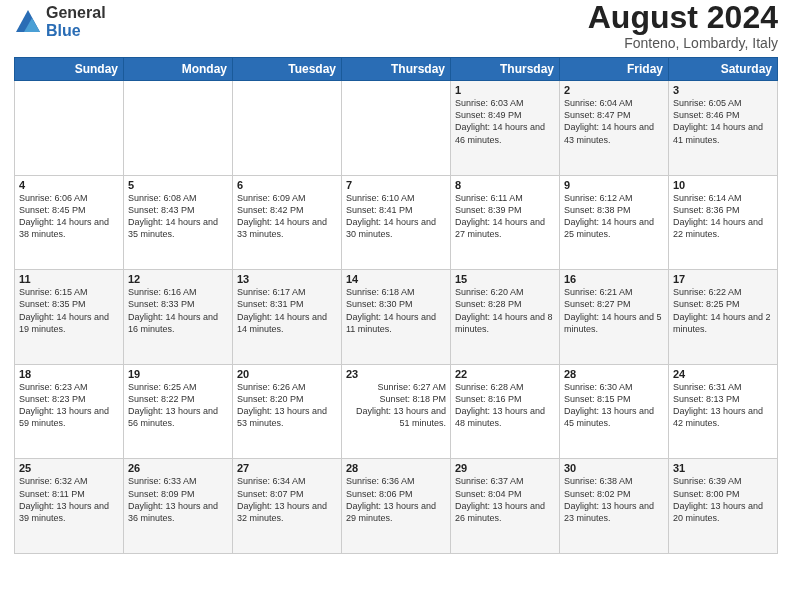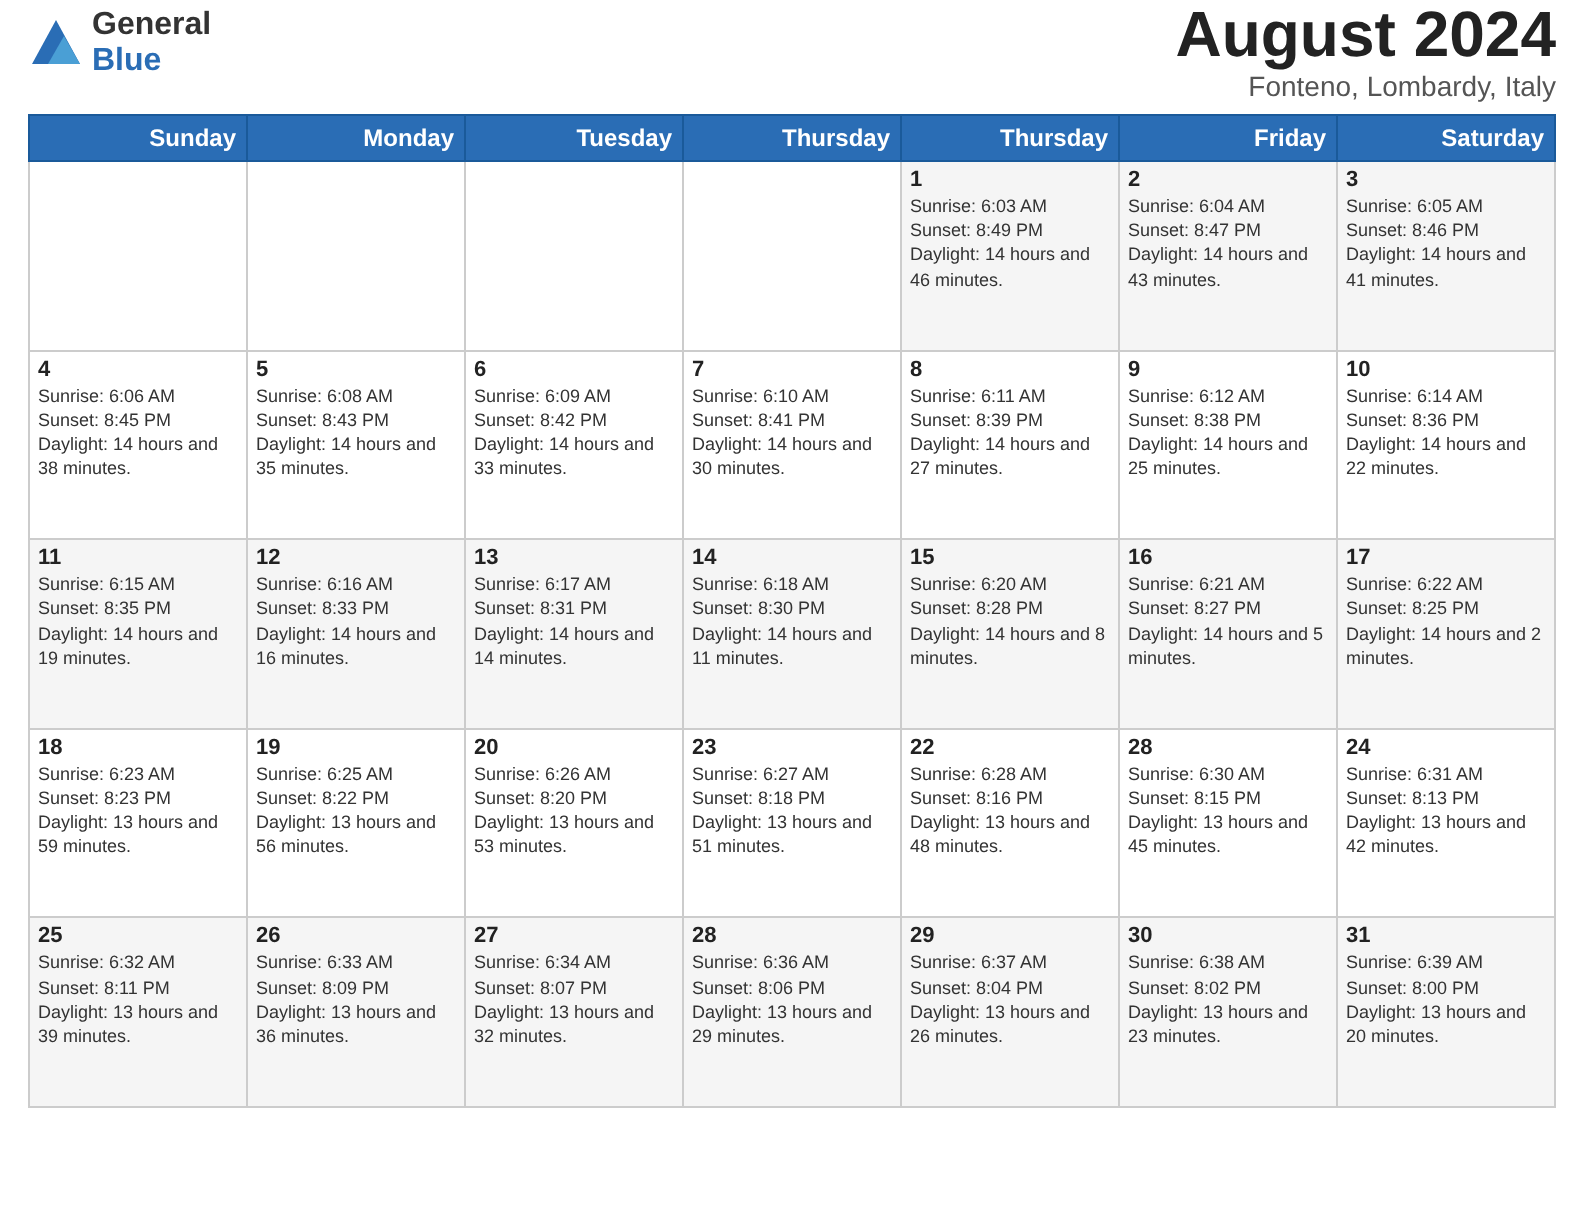--- a/index.html
+++ b/index.html
@@ -267,21 +267,21 @@
 Daylight: 13 hours and 56 minutes.</div>
           </td>
           <td>
             <span class="day-number">20</span>
             <div class="day-info" style="white-space: pre-line;">Sunrise: 6:26 AM
 Sunset: 8:20 PM
 Daylight: 13 hours and 53 minutes.</div>
           </td>
           <td>
             <span class="day-number">23</span>
-            <div class="day-info" style="white-space: pre-line;">Sunrise: 6:27 AM
+            <div class="day-info" style="white-space: pre-line; text-align: right;">Sunrise: 6:27 AM
 Sunset: 8:18 PM
 Daylight: 13 hours and 51 minutes.</div>
           </td>
           <td>
             <span class="day-number">22</span>
             <div class="day-info" style="white-space: pre-line;">Sunrise: 6:28 AM
 Sunset: 8:16 PM
 Daylight: 13 hours and 48 minutes.</div>
           </td>
           <td>

